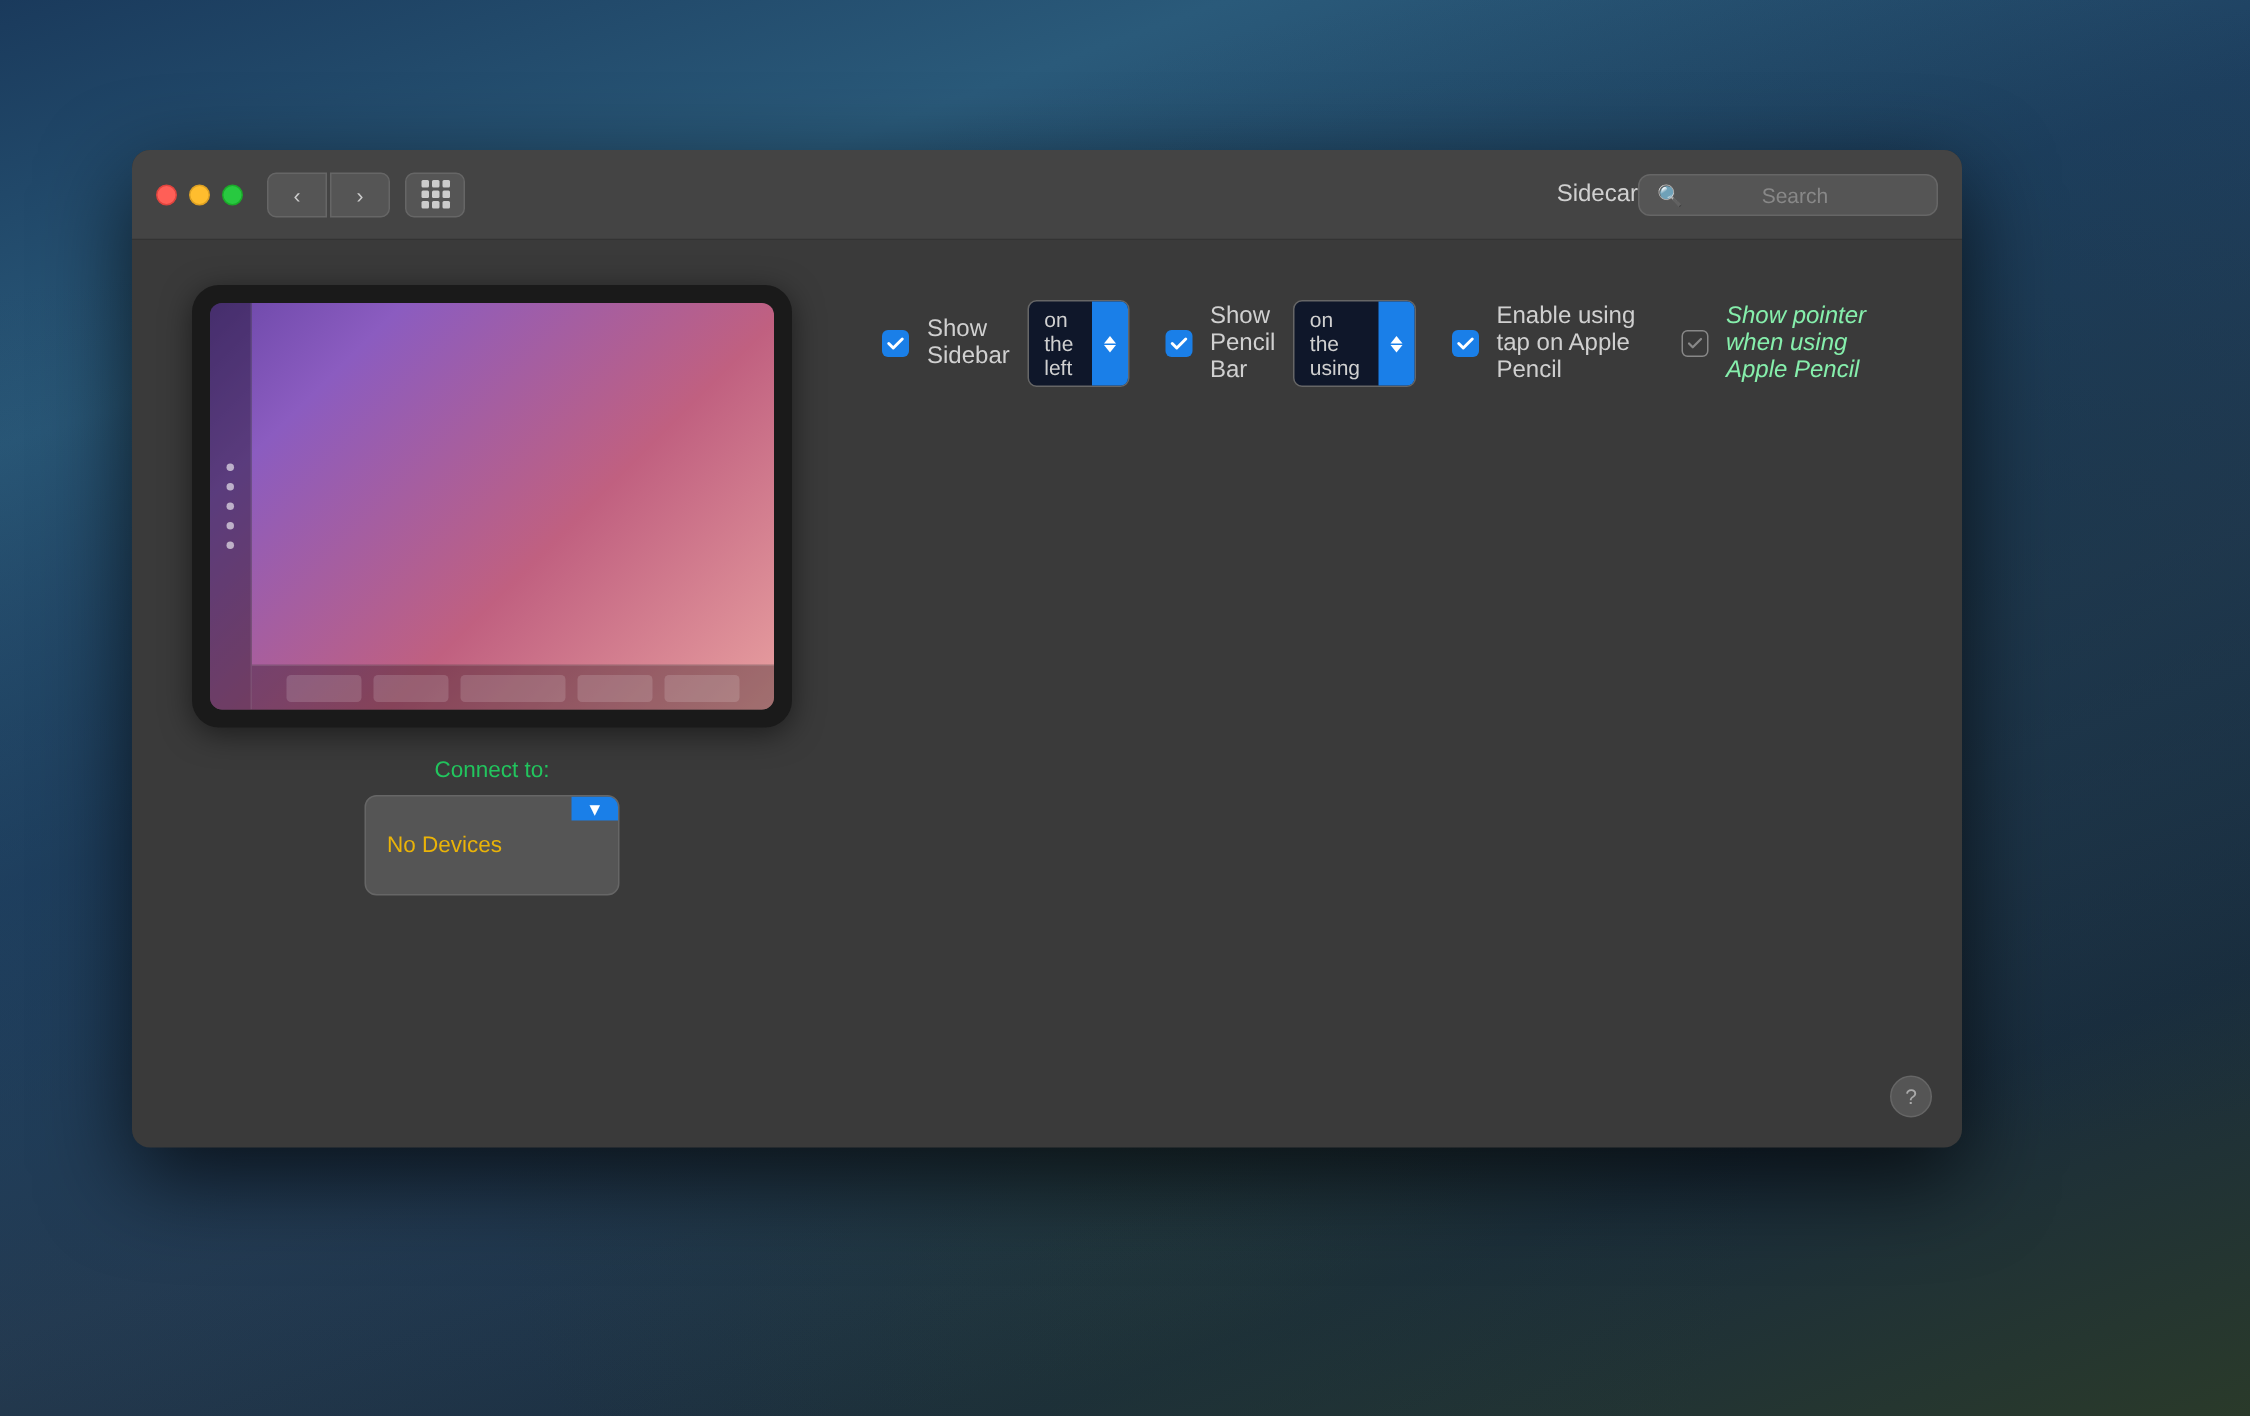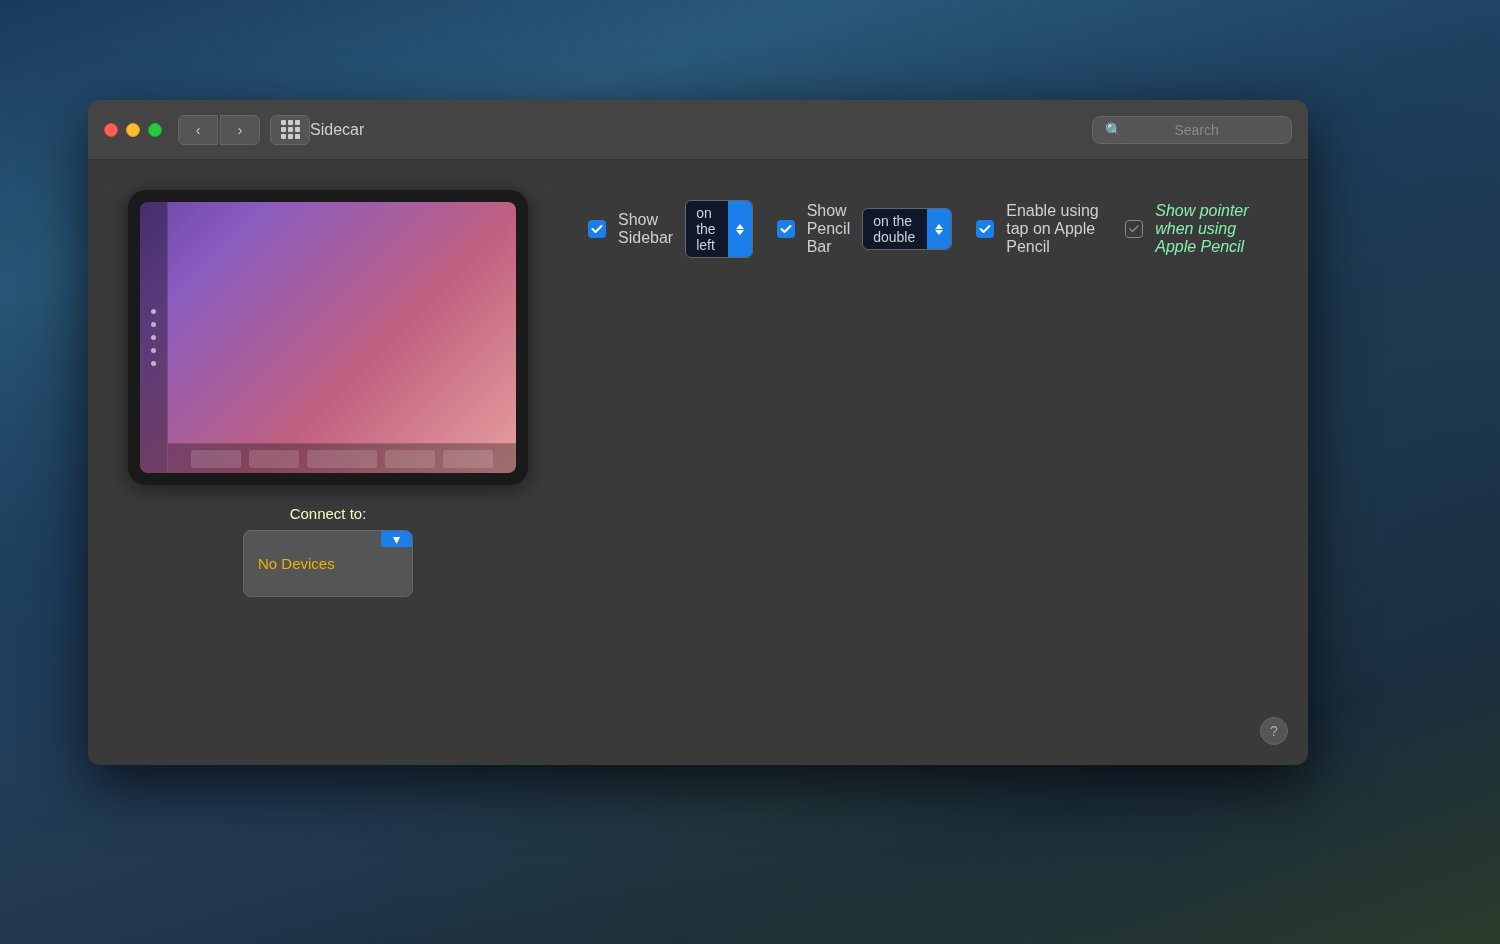--- a/index.html
+++ b/index.html
@@ -120,21 +120,21 @@
 
     .grid-dot {
       width: 5px;
       height: 5px;
       background: #ccc;
       border-radius: 1px;
     }
 
     .title {
       flex: 1;
-      text-align: left;
+      text-align: right;
       color: #d0d0d0;
       font-size: 16px;
       font-weight: 500;
     }
 
     .search-bar {
       display: flex;
       align-items: center;
       background: #555;
       border: 1px solid #666;
@@ -249,21 +249,21 @@
     }
 
     .connect-section {
       display: flex;
       flex-direction: column;
       align-items: center;
       gap: 8px;
     }
 
     .connect-label {
-      color: #fef9c3;
+      color: #22c55e;
       font-size: 15px;
     }
 
     .connect-dropdown {
       display: flex;
       align-items: center;
       background: #555;
       border: 1px solid #666;
       border-radius: 8px;
       overflow: hidden;
@@ -516,21 +516,21 @@
         </div>
 
         <div class="setting-row">
           <div class="checkbox-blue">
             <svg viewBox="0 0 12 12">
               <polyline points="1.5,6 4.5,9 10.5,3" stroke="white" stroke-width="2" fill="none" stroke-linecap="round" stroke-linejoin="round"></polyline>
             </svg>
           </div>
           <span class="setting-label">Show Pencil Bar</span>
           <div class="select-control">
-            <span class="select-control-text">on the double</span>
+            <span class="select-control-text">on the using</span>
             <div class="select-arrows">
               <div class="arrow-up"></div>
               <div class="arrow-down"></div>
             </div>
           </div>
         </div>
 
         <div class="setting-row">
           <div class="checkbox-blue">
             <svg viewBox="0 0 12 12">

